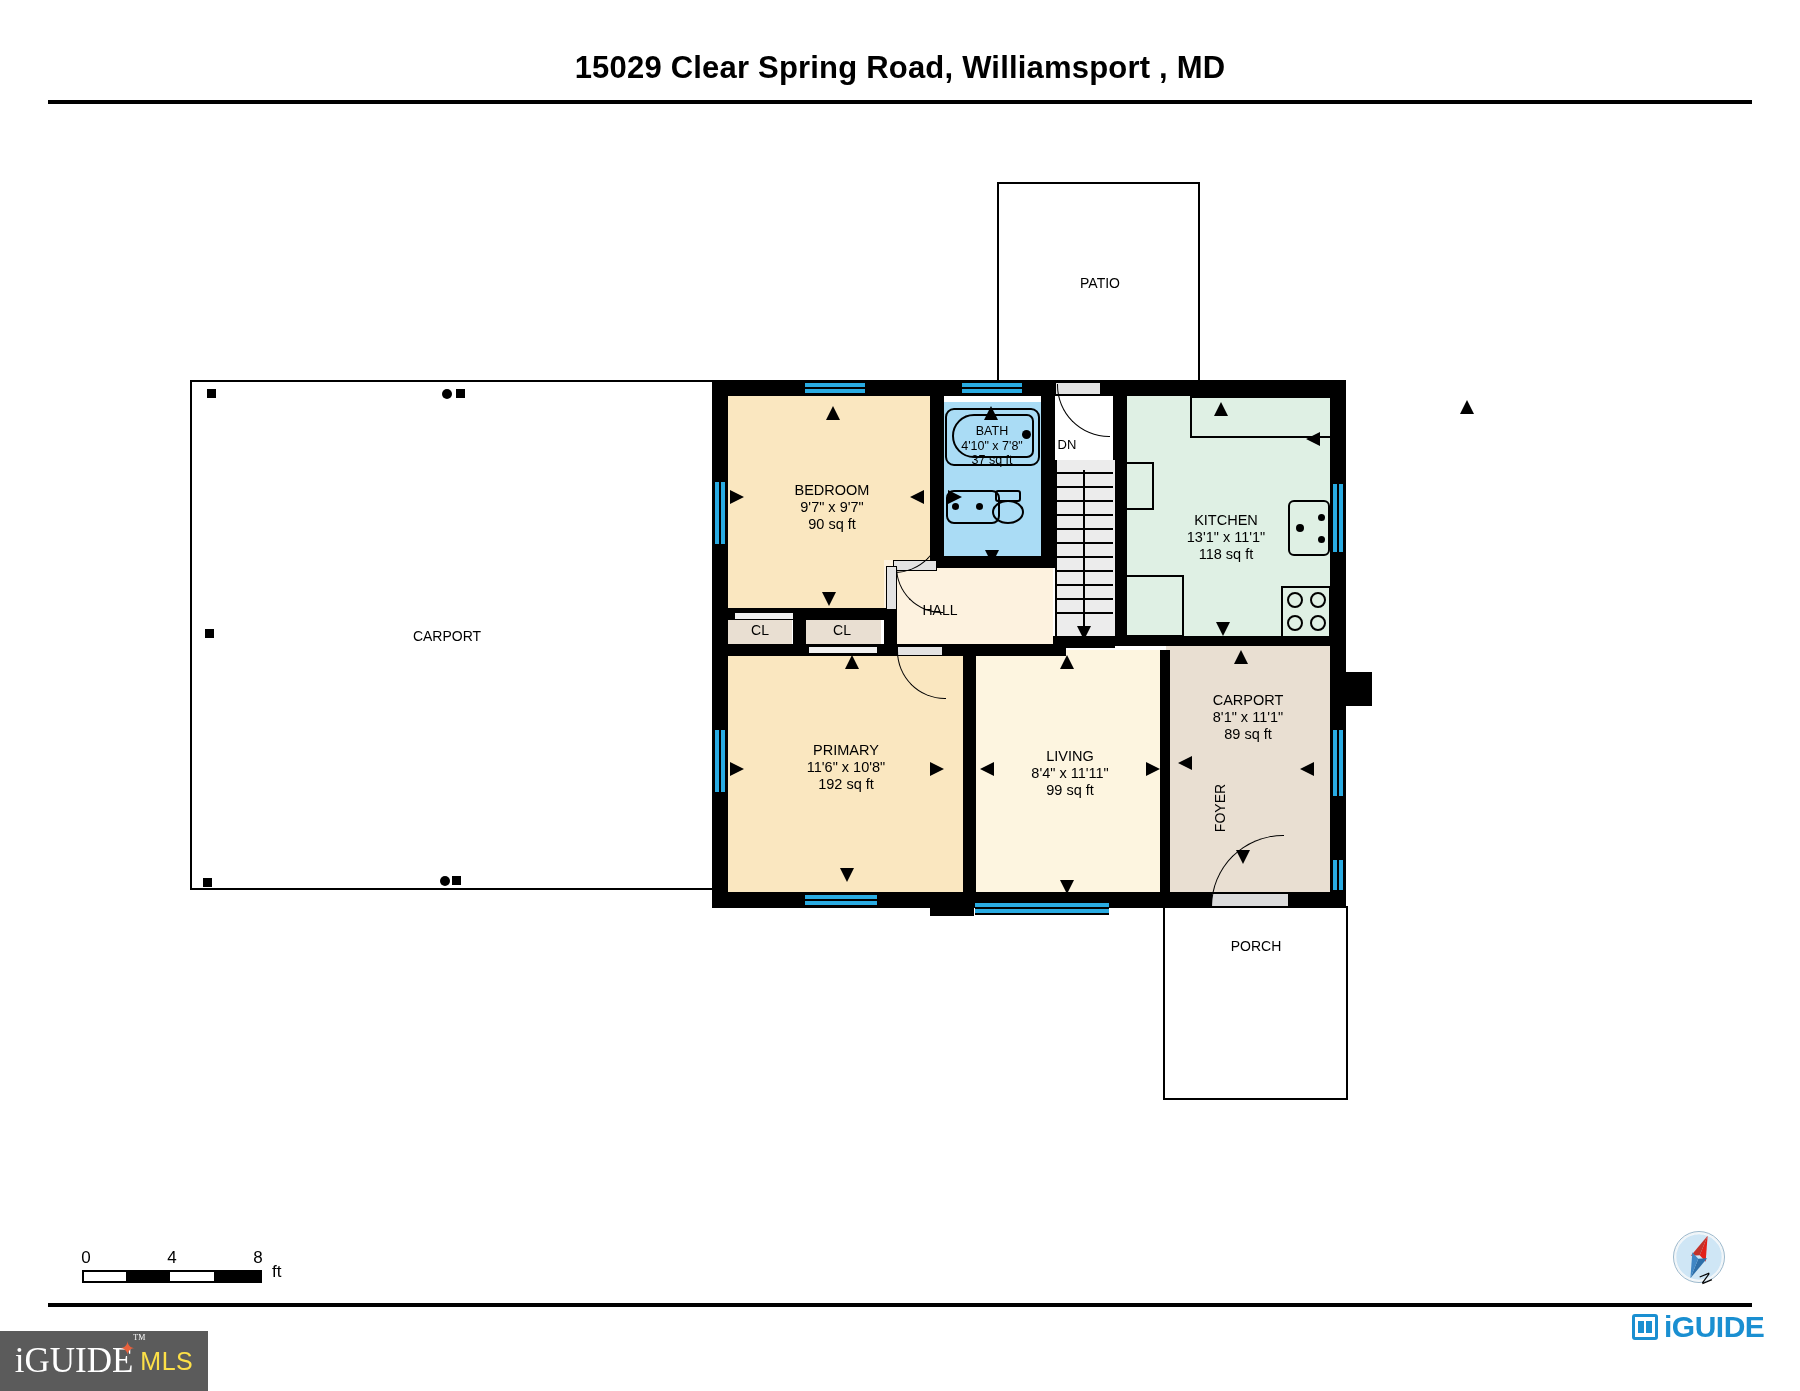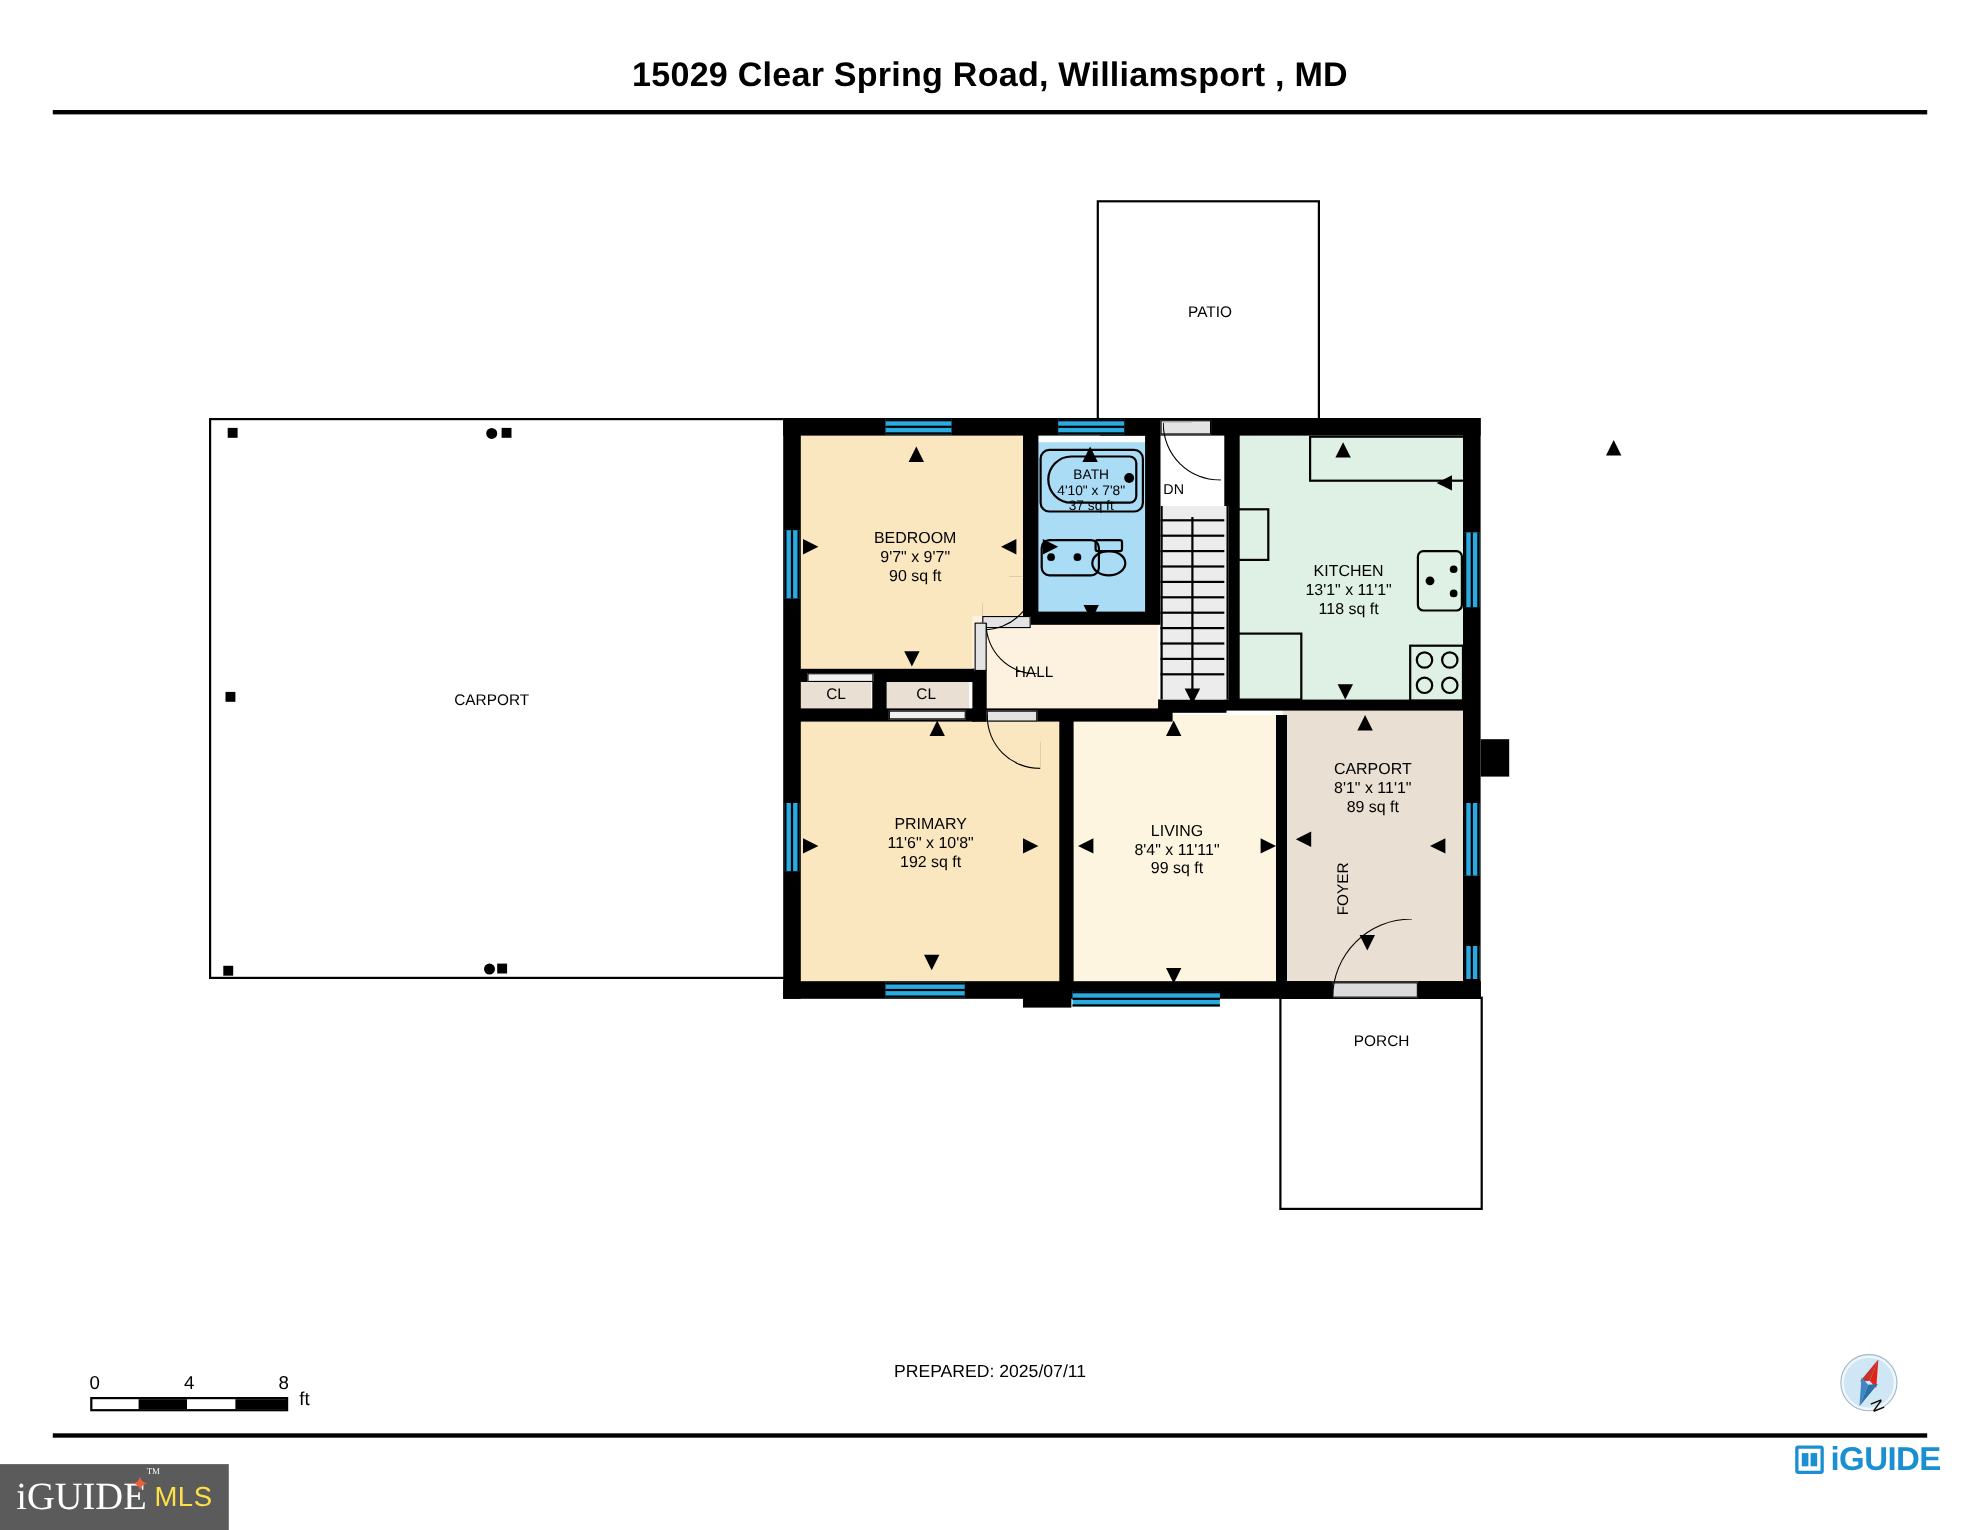--- a/index.html
+++ b/index.html
@@ -371,21 +371,20 @@
       <span style="left:90px;">4</span>
       <span style="left:176px;">8</span>
     </div>
     <div id="scale-bar">
       <i style="left:42px;width:44px;"></i>
       <i style="left:130px;width:46px;"></i>
     </div>
     <div id="scale-unit">ft</div>
   </div>
 
-  <div id="prepared">PREPARED: 2025/07/11</div>
 
   <div id="compass">
     <svg width="68" height="68" viewBox="0 0 68 68">
       <circle cx="31" cy="29" r="24" fill="#cfe6f5" stroke="#9bb8cc" stroke-width="1.5"></circle>
       <g transform="rotate(22 31 29)">
         <polygon points="31,6 39,31 31,27" fill="#e32119"></polygon>
         <polygon points="31,6 23,31 31,27" fill="#c4322a"></polygon>
         <polygon points="31,52 39,27 31,31" fill="#2e6fa8"></polygon>
         <polygon points="31,52 23,27 31,31" fill="#3f86c4"></polygon>
       </g>

